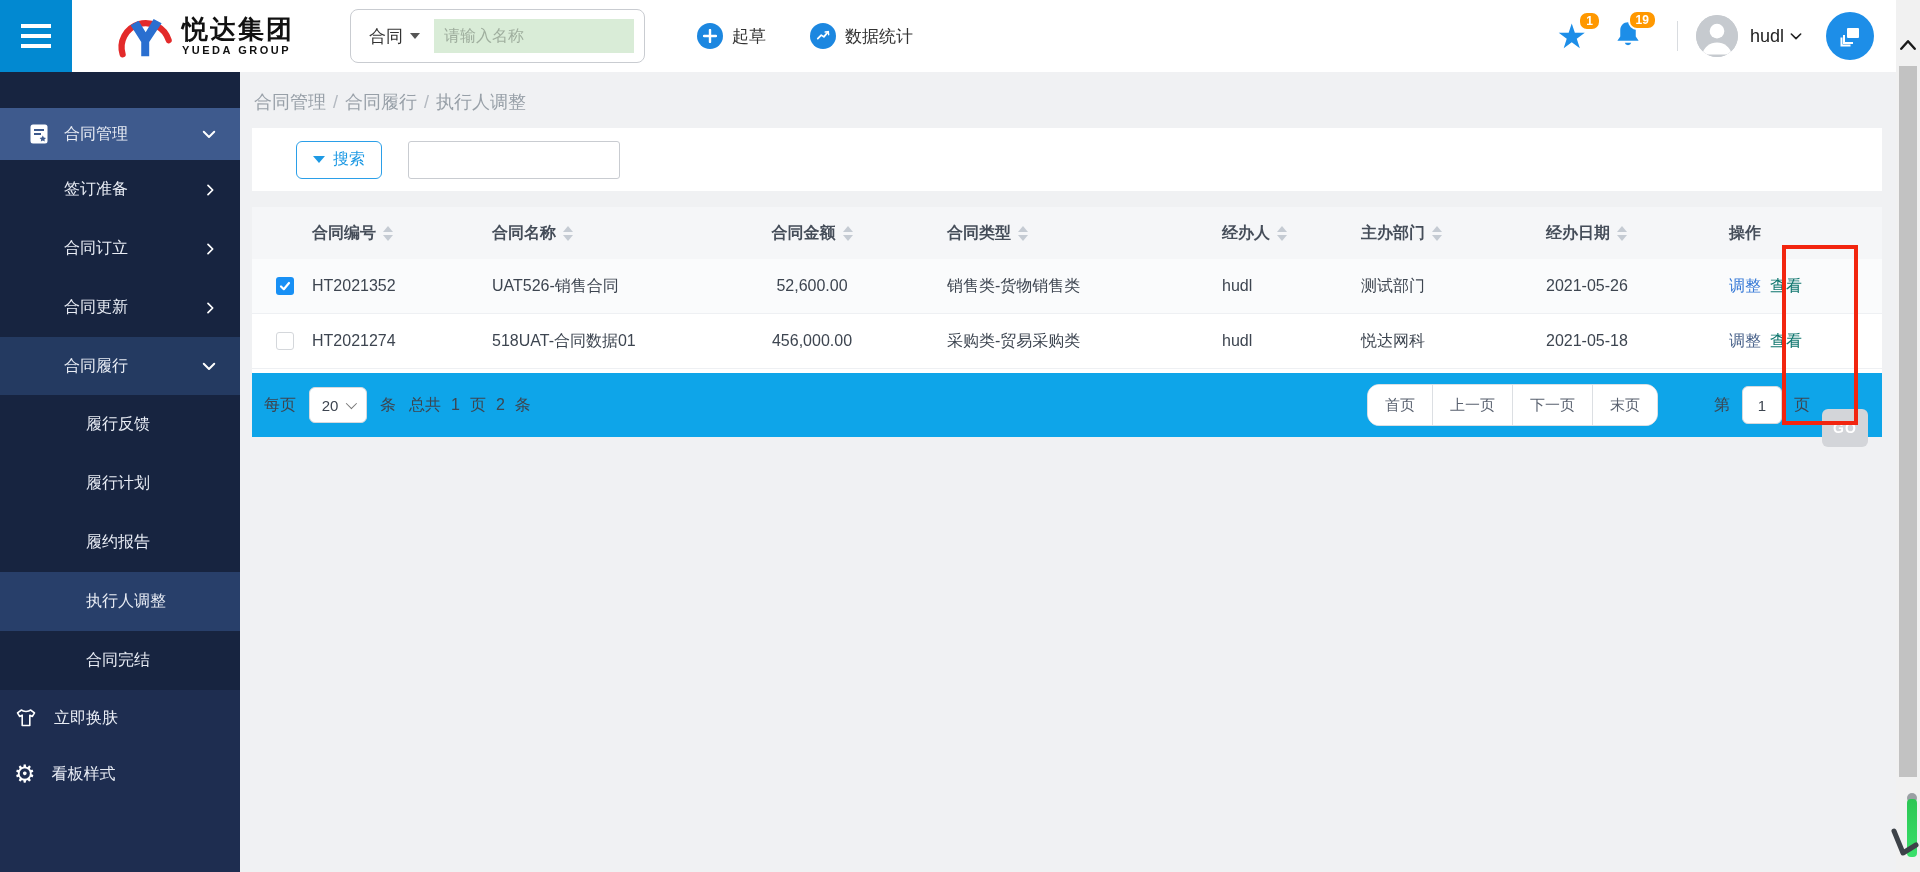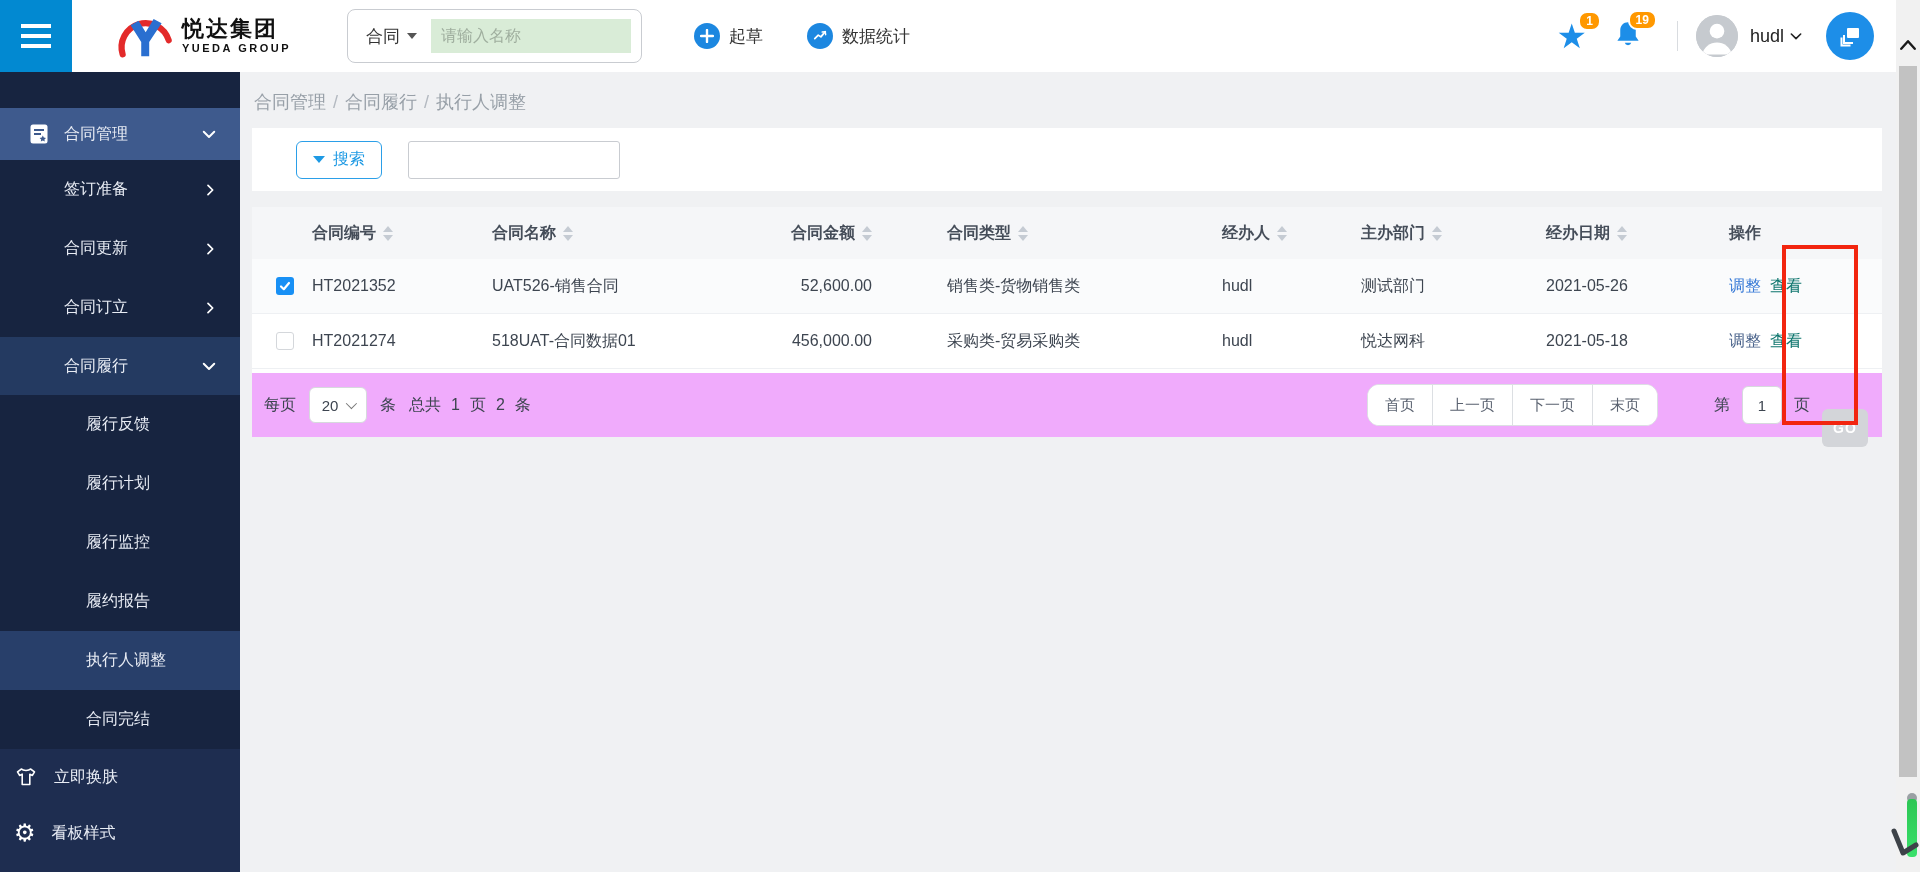--- a/index.html
+++ b/index.html
@@ -6,21 +6,21 @@
   html,body { width:1920px; height:872px; overflow:hidden; }
   body { font-family:"Liberation Sans","DejaVu Sans",sans-serif; background:#f0f1f3; color:#3d4550; }
   .app { position:relative; width:1920px; height:872px; background:#f0f1f3; }
 
   
   .topbar { position:absolute; left:0; top:0; width:1896px; height:72px; background:#fff; display:flex; align-items:center; z-index:5; }
   .hamburger { width:72px; height:72px; background:#0289d1; display:flex; flex-direction:column; justify-content:center; align-items:center; gap:6px; cursor:pointer; flex:0 0 72px; }
   .hamburger i { width:30px; height:4px; background:#fff; display:block; }
   .logo { display:flex; align-items:center; margin-left:40px; gap:8px; }
   .logo-text { display:flex; flex-direction:column; line-height:1; }
-  .logo-cn { font-size:22px; font-weight:bold; color:#111; letter-spacing:2px; }
+  .logo-cn { font-size:26px; font-weight:bold; color:#111; letter-spacing:2px; }
   .logo-en { font-size:11px; font-weight:bold; color:#111; letter-spacing:2.5px; margin-top:3px; }
   .search-group { margin-left:56px; display:flex; align-items:center; height:54px; border:1px solid #c9ccd1; border-radius:8px; padding:0 10px; }
   .search-cat { display:flex; align-items:center; gap:7px; font-size:17px; color:#333; padding:0 14px 0 8px; cursor:pointer; }
   .tri-down-dark { width:0; height:0; border-left:5px solid transparent; border-right:5px solid transparent; border-top:6px solid #555; }
   .search-input { width:200px; height:34px; background:#d9ecd7; border:none; outline:none; font-size:16px; color:#444; padding:0 10px; }
   .search-input::placeholder { color:#9fae9e; }
   .top-action { display:flex; align-items:center; gap:9px; font-size:17px; color:#333; cursor:pointer; }
   .top-action.draft { margin-left:52px; }
   .top-action.stats { margin-left:44px; }
   .blue-circle { width:26px; height:26px; border-radius:50%; background:#1c87e0; display:flex; align-items:center; justify-content:center; color:#fff; }
@@ -63,38 +63,38 @@
 
   .table-panel { margin-top:16px; padding-bottom:4px; }
   .trow { display:flex; align-items:center; }
   .thead { height:52px; background:#f5f6f8; font-weight:bold; color:#454d59; font-size:16px; }
   .tbody-row { height:55px; border-bottom:1px solid #eef0f3; font-size:16px; color:#3d4550; background:#fff; }
   .tbody-row.selected { background:#fafbfc; }
   .col { display:flex; align-items:center; }
   .c-check { width:60px; padding-left:24px; flex:0 0 60px; }
   .c-code { width:180px; flex:0 0 180px; }
   .c-name { width:260px; flex:0 0 260px; }
-  .c-amount { width:120px; flex:0 0 120px; justify-content:flex-end; }
+  .c-amount { width:120px; flex:0 0 120px; justify-content:center; }
   .c-type { width:350px; flex:0 0 350px; padding-left:75px;text-align:right; }
   .c-handler { width:139px; flex:0 0 139px; }
   .c-dept { width:185px; flex:0 0 185px; }
   .c-date { width:183px; flex:0 0 183px; }
   .c-ops { flex:1; gap:9px; }
   .sort { display:inline-flex; flex-direction:column; gap:3px; margin-left:7px; }
   .sort i { width:0; height:0; border-left:5px solid transparent; border-right:5px solid transparent; }
   .sort .up { border-bottom:6px solid #c5cbd3; }
   .sort .dn { border-top:6px solid #c5cbd3; }
   .checkbox { width:18px; height:18px; border-radius:3px; display:flex; align-items:center; justify-content:center; cursor:pointer; }
   .checkbox.on { background:#1890f5; }
   .checkbox.off { background:#fff; border:1px solid #d4d7db; }
   .link-adjust { color:#3679d6; cursor:pointer; }
   .link-adjust.visited { color:#4a638b; }
   .link-view { color:#0f766e; cursor:pointer; }
 
-  .pagination { height:64px; display:flex; align-items:center; padding:0 14px 0 12px; background:#f0abfc; margin:0 14px 0 12px; font-size:16px; color:#3d4550; }
+  .pagination { height:64px; display:flex; align-items:center; padding:0 14px 0 12px; background:#0ea5e9; margin:0 14px 0 12px; font-size:16px; color:#3d4550; }
   .pg-left { display:flex; align-items:center; gap:13px; }
   .pp-select { width:58px; height:36px; border:1px solid #d6d9dd; border-radius:6px; display:flex; align-items:center; justify-content:center; gap:8px; cursor:pointer; background:#fff; font-size:15px; }
   .pp-chev { width:8px; height:8px; border-right:1.6px solid #777; border-bottom:1.6px solid #777; transform:rotate(45deg) translateY(-2px); }
   .pg-total { display:flex; gap:10px; align-items:center; }
   .pg-right { margin-left:auto; display:flex; align-items:center; }
   .pg-group { display:inline-flex; border:1px solid #dcdfe3; border-radius:12px; overflow:hidden; background:#fff;font-family:Liberation Serif, serif; }
   .pg-btn { padding:0 17px; height:40px; display:flex; align-items:center; font-size:15px; color:#5a6270; cursor:pointer; background:#fff; }
   .pg-btn + .pg-btn { border-left:1px solid #dcdfe3; }
   .jump { display:flex; align-items:center; gap:12px; margin-left:56px; }
   .jump-box { width:40px; height:38px; border:1px solid #d6d9dd; border-radius:6px; display:flex; align-items:center; justify-content:center; font-size:15px; background:#fff; }
@@ -228,54 +228,51 @@
     <div class="sb-sub">
       <div class="sb-item sb-l2">
         <span class="sb-label">签订准备</span>
         <span class="sb-chev">
           <svg width="16" height="16" viewBox="0 0 24 24">
               <polyline points="9 5 16 12 9 19" stroke="#fff" stroke-width="2.6" fill="none" stroke-linecap="round" stroke-linejoin="round"></polyline>
             </svg>
         </span>
       </div>
       <div class="sb-item sb-l2">
+        <span class="sb-label">合同订立</span>
+        <span class="sb-chev">
+          <svg width="16" height="16" viewBox="0 0 24 24">
+              <polyline points="9 5 16 12 9 19" stroke="#fff" stroke-width="2.6" fill="none" stroke-linecap="round" stroke-linejoin="round"></polyline>
+            </svg>
+        </span>
+      </div>
+      <div class="sb-item sb-l2">
         <span class="sb-label">合同更新</span>
         <span class="sb-chev">
           <svg width="16" height="16" viewBox="0 0 24 24">
               <polyline points="9 5 16 12 9 19" stroke="#fff" stroke-width="2.6" fill="none" stroke-linecap="round" stroke-linejoin="round"></polyline>
             </svg>
         </span>
       </div>
-      <div class="sb-item sb-l2">
-        <span class="sb-label">合同订立</span>
-        <span class="sb-chev">
-          <svg width="16" height="16" viewBox="0 0 24 24">
-              <polyline points="9 5 16 12 9 19" stroke="#fff" stroke-width="2.6" fill="none" stroke-linecap="round" stroke-linejoin="round"></polyline>
-            </svg>
-        </span>
-      </div>
     </div>
 
     <div class="sb-item sb-l2 sb-open">
       <span class="sb-label">合同履行</span>
       <span class="sb-chev">
         <svg width="18" height="18" viewBox="0 0 24 24">
             <polyline points="5 9 12 16 19 9" stroke="#fff" stroke-width="2.6" fill="none" stroke-linecap="round" stroke-linejoin="round"></polyline>
           </svg>
       </span>
     </div>
 
     <div class="sb-item sb-l3">
         <span>履行反馈</span>
       </div>
     <div class="sb-item sb-l3">
         <span>履行计划</span>
-      </div>
-    <div class="sb-item sb-l3">
-        <span>履行监控</span>
       </div>
     <div class="sb-item sb-l3">
         <span>履约报告</span>
       </div>
     <div class="sb-item sb-l3 sb-active">
         <span>执行人调整</span>
       </div>
     <div class="sb-item sb-l3">
         <span>合同完结</span>
       </div>

